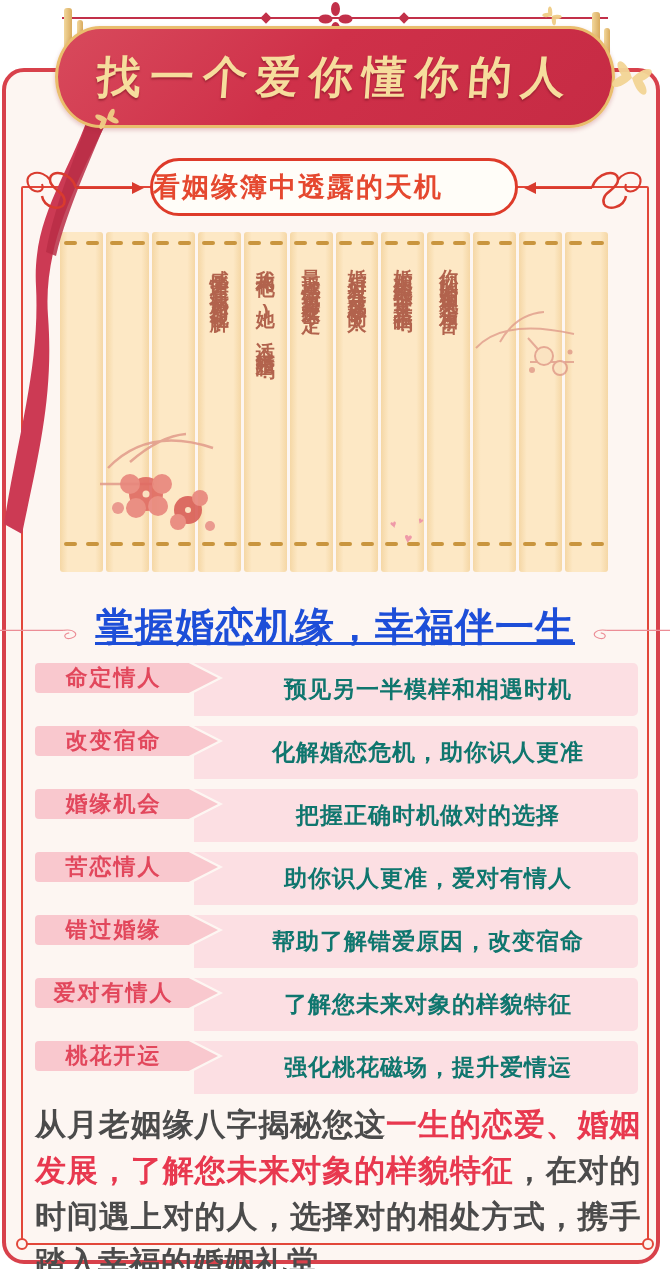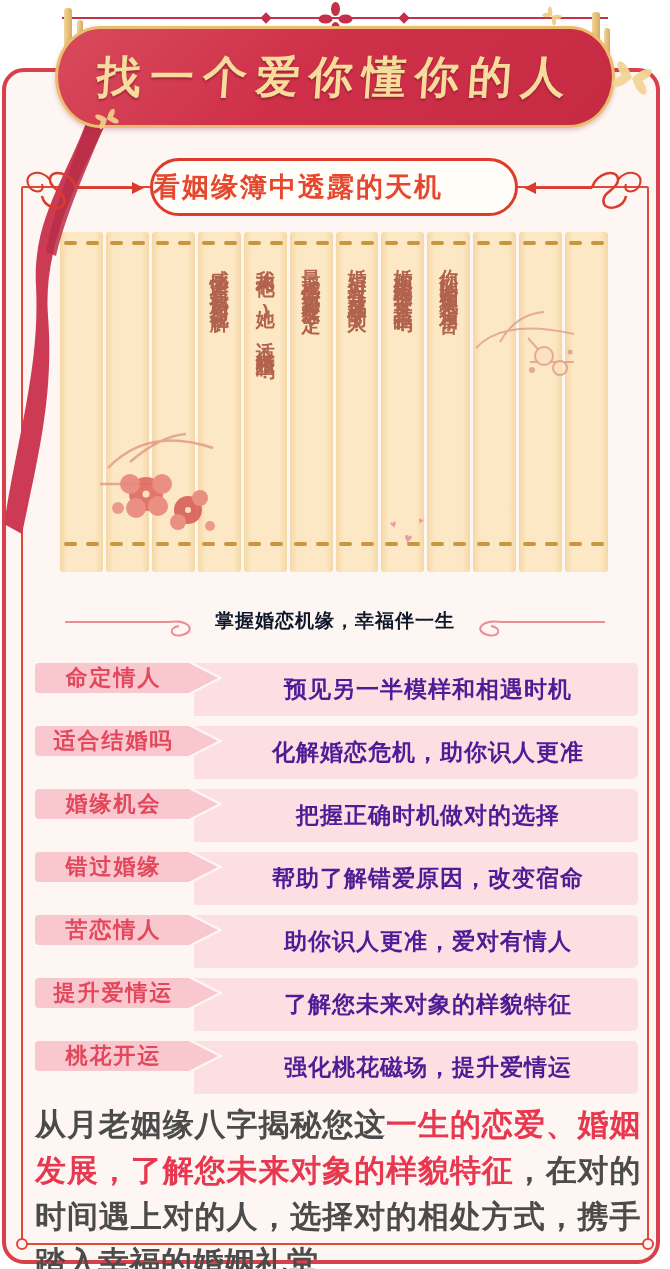--- a/index.html
+++ b/index.html
@@ -89,39 +89,39 @@
   .decor { position:absolute; z-index:4; pointer-events:none; }
   .decor.flower-left { left:88px;  top:408px; }
   .decor.plum-right  { left:472px; top:300px; }
   .heart { position:absolute; color:#ef9aa8; font-size:11px; z-index:4; }
 
   
   .section-title-row {
     position:absolute; left:0; top:600px; width:670px; z-index:3;
     display:flex; align-items:center; justify-content:center; gap:10px;
   }
-  .section-title { color:#0f172a; font-size:19px; font-weight:bold; letter-spacing:1px; white-space:nowrap; }
+  .section-title { color:#1d4ed8; font-size:39px; font-weight:bold; letter-spacing:1px; white-space:nowrap;text-decoration:underline; }
   .cloud { margin-top:14px; }
 
   
   .rows { position:absolute; left:35px; top:663px; width:603px; z-index:3; }
   .row { display:flex; height:53px; margin-bottom:10px; }
   .row-label {
     width:183px; flex:none; background:#f9c8ce; z-index:2;
     clip-path:polygon(0 0, 84% 0, 100% 50%, 84% 100%, 0 100%);
     display:flex; align-items:center; justify-content:center;
     padding-right:26px; border-radius:4px 0 0 4px;
   }
   .row-label-wrap { flex:none; filter:drop-shadow(5px 0 0 #fdf6f2); z-index:2; }
   .row-label span { color:#e2475c; font-size:22px; font-weight:bold; letter-spacing:2px;text-align:center; }
   .row-desc {
     flex:1; margin-left:-24px; background:#fcdfe3; border-radius:0 5px 5px 0;
     display:flex; align-items:center; justify-content:center; padding-left:24px;
   }
-  .row-desc span { color:#4c1d95; font-size:23px; font-weight:bold; letter-spacing:1px; white-space:nowrap; }
+  .row-desc span { color:#0f766e; font-size:23px; font-weight:bold; letter-spacing:1px; white-space:nowrap; }
 
   
   .summary {
     position:absolute; left:35px; top:1102px; width:606px; z-index:3;
     font-size:31px; line-height:46px; font-weight:600; letter-spacing:.5px;
     color:#4b4b4b; text-align:justify;
   }
   .summary .em { color:#e8384f; }
 </style>
 </head>
@@ -369,61 +369,61 @@
           <span>命定情人</span>
         </div>
       </div>
     <div class="row-desc">
         <span>预见另一半模样和相遇时机</span>
       </div>
   </div>
   <div class="row">
     <div class="row-label-wrap">
         <div class="row-label">
-          <span>适合结婚吗</span>
+          <span>改变宿命</span>
         </div>
       </div>
     <div class="row-desc">
         <span>化解婚恋危机，助你识人更准</span>
       </div>
   </div>
   <div class="row">
     <div class="row-label-wrap">
         <div class="row-label">
           <span>婚缘机会</span>
         </div>
       </div>
     <div class="row-desc">
         <span>把握正确时机做对的选择</span>
       </div>
   </div>
   <div class="row">
     <div class="row-label-wrap">
         <div class="row-label">
+          <span>苦恋情人</span>
+        </div>
+      </div>
+    <div class="row-desc">
+        <span>助你识人更准，爱对有情人</span>
+      </div>
+  </div>
+  <div class="row">
+    <div class="row-label-wrap">
+        <div class="row-label">
           <span>错过婚缘</span>
         </div>
       </div>
     <div class="row-desc">
         <span>帮助了解错爱原因，改变宿命</span>
       </div>
   </div>
   <div class="row">
     <div class="row-label-wrap">
         <div class="row-label">
-          <span>苦恋情人</span>
-        </div>
-      </div>
-    <div class="row-desc">
-        <span>助你识人更准，爱对有情人</span>
-      </div>
-  </div>
-  <div class="row">
-    <div class="row-label-wrap">
-        <div class="row-label">
-          <span>提升爱情运</span>
+          <span>爱对有情人</span>
         </div>
       </div>
     <div class="row-desc">
         <span>了解您未来对象的样貌特征</span>
       </div>
   </div>
   <div class="row">
     <div class="row-label-wrap">
         <div class="row-label">
           <span>桃花开运</span>

